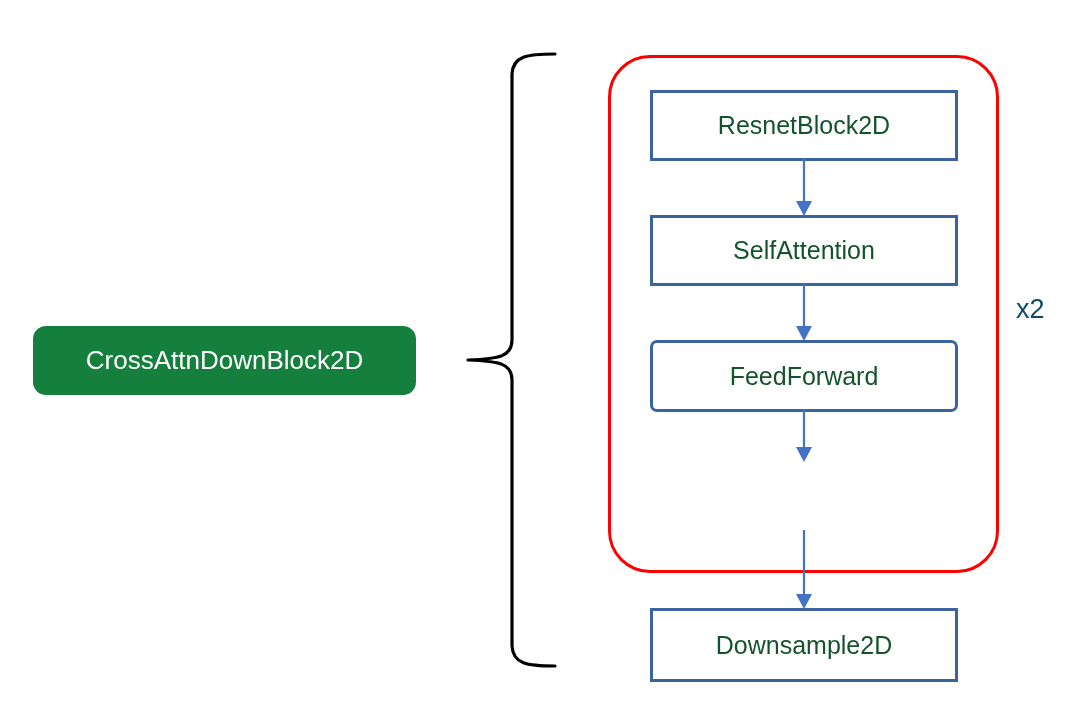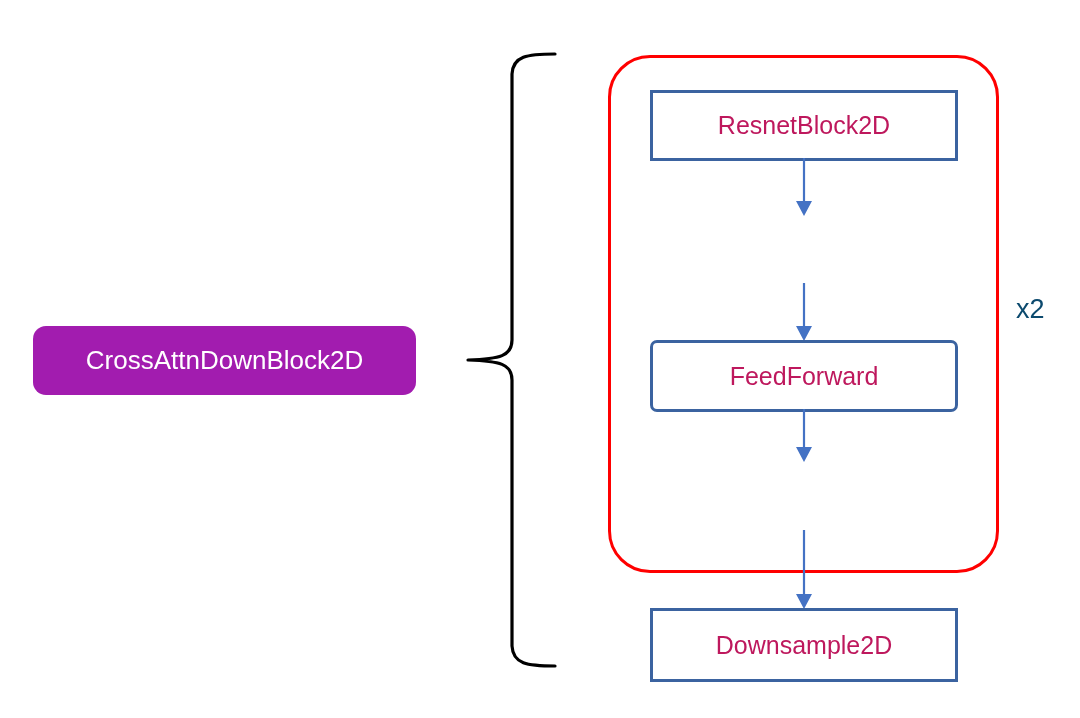--- a/index.html
+++ b/index.html
@@ -18,21 +18,21 @@
     overflow: hidden;
   }
 
   
   .green-node {
     position: absolute;
     left: 33px;
     top: 326px;
     width: 383px;
     height: 69px;
-    background: #a21caf;
+    background: #15803d;
     border-radius: 13px;
     box-sizing: border-box;
     display: flex;
     align-items: center;
     justify-content: center;
     color: #ffffff;
     font-size: 26px;
     font-family: "Liberation Sans", sans-serif;
     letter-spacing: 0px;
     white-space: nowrap;
@@ -64,21 +64,21 @@
   .pbox {
     position: absolute;
     left: 650px;
     width: 308px;
     border: 3px solid #3B63A0;
     box-sizing: border-box;
     background: #ffffff;
     display: flex;
     align-items: center;
     justify-content: center;
-    color: #be185d;
+    color: #14532d;
     font-size: 25px;
     font-family: "Liberation Sans", sans-serif;
     white-space: nowrap;
   }
   .pbox-1 { top: 90px;  height: 71px; }
   .pbox-2 { top: 215px; height: 71px; }
   .pbox-3 { top: 340px; height: 72px; border-radius: 7px; }
   .pbox-4 { top: 461px; height: 72px; }
   .pbox-5 { top: 608px; height: 74px; text-align: center; }
 
@@ -127,20 +127,21 @@
 
   <div class="pbox pbox-1">ResnetBlock2D</div>
 
   <div class="arrow-svg arrow-1">
     <svg width="32" height="60" viewBox="0 0 32 60" xmlns="http://www.w3.org/2000/svg">
       <line x1="16" y1="0" x2="16" y2="46" stroke="#4472C4" stroke-width="2.2"></line>
       <polygon points="16,58 8,43 24,43" fill="#4472C4"></polygon>
     </svg>
   </div>
 
+  <div class="pbox pbox-2">SelfAttention</div>
 
   <div class="arrow-svg arrow-2">
     <svg width="32" height="60" viewBox="0 0 32 60" xmlns="http://www.w3.org/2000/svg">
       <line x1="16" y1="0" x2="16" y2="46" stroke="#4472C4" stroke-width="2.2"></line>
       <polygon points="16,58 8,43 24,43" fill="#4472C4"></polygon>
     </svg>
   </div>
 
   <div class="pbox pbox-3">FeedForward</div>
 

